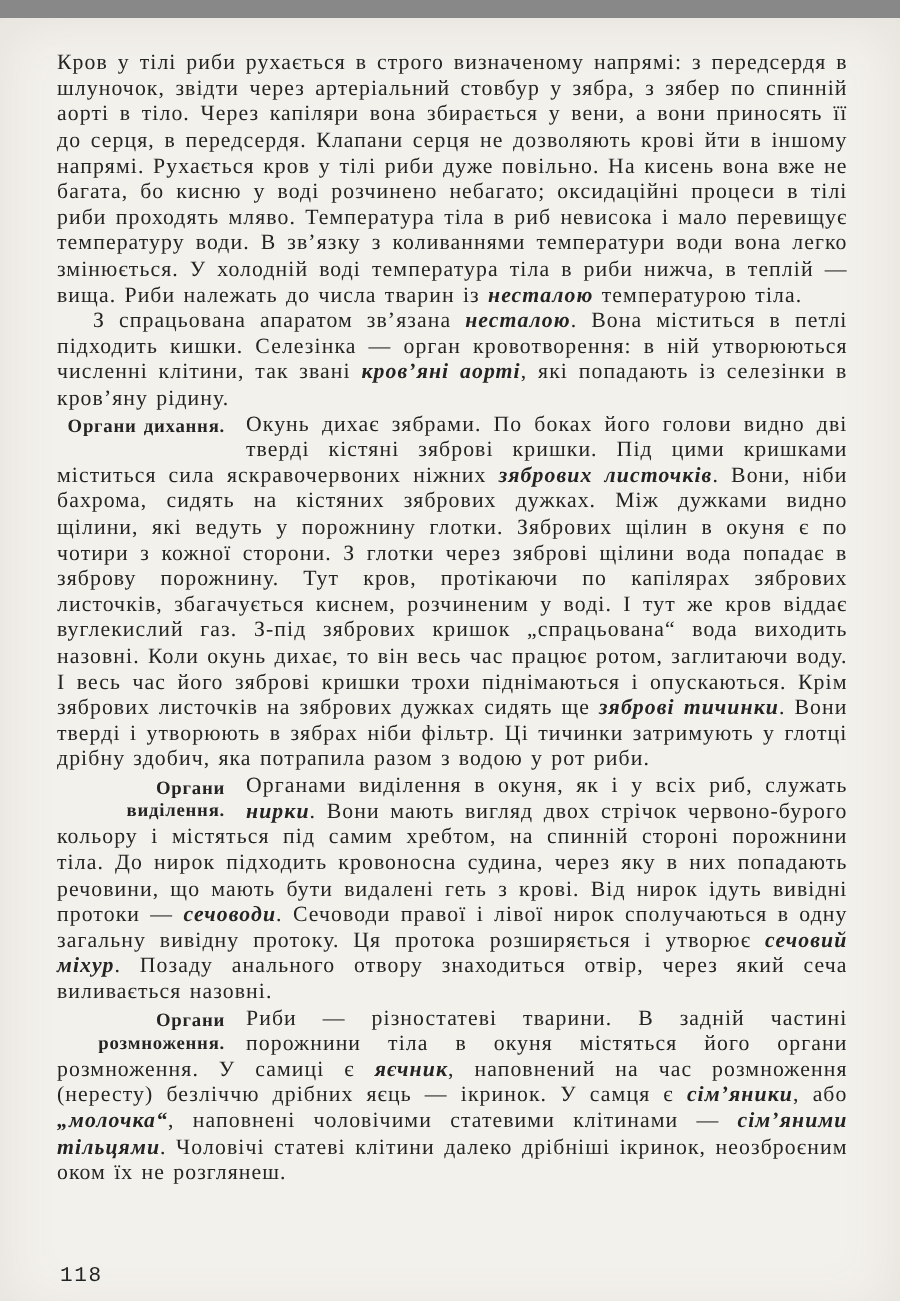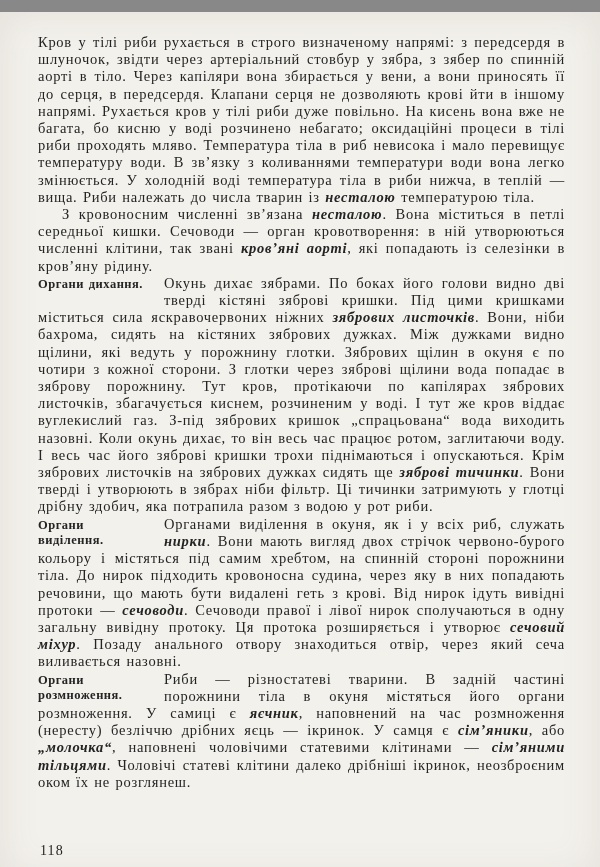--- a/index.html
+++ b/index.html
@@ -41,42 +41,43 @@
   }
   .margin-heading{
     float:left;
     width:112px;
     min-height:30px;
     margin-right:14px;
     font-size:12.5px;
     font-weight:bold;
     line-height:15px;
     letter-spacing:0.04em;
-    text-align:left;
+    text-align:right;
     padding-top:2px;
     text-indent:0;
   }
   .em{
     font-weight:bold;
     font-style:italic;
   }
   .page-number{
     position:absolute;
     left:40px;
     bottom:20px;
     color:var(--ink);
     font-size:14px;
     letter-spacing:0.08em;
+    font-family:Liberation Mono, monospace;
   }
 </style>
 </head>
 <body>
 
 <div class="page">
   <div class="text-column">
       <p class="para"><span class="run">Кров у тілі риби рухається в строго визначеному напрямі: з передсердя в шлуночок, звідти через артеріальний стовбур у зябра, з зябер по спинній аорті в тіло. Через капіляри вона збирається у вени, а вони приносять її до серця, в передсердя. Клапани серця не дозволяють крові йти в іншому напрямі. Рухається кров у тілі риби дуже повільно. На кисень вона вже не багата, бо кисню у воді розчинено небагато; оксидаційні процеси в тілі риби проходять мляво. Температура тіла в риб невисока і мало перевищує температуру води. В зв’язку з коливаннями температури води вона легко змінюється. У холодній воді температура тіла в риби нижча, в теплій — вища. Риби належать до числа тварин із </span><span class="em">несталою</span><span class="run"> температурою тіла.</span></p>
-      <p class="para indent"><span class="run">З кровоносним численні зв’язана </span><span class="em">несталою</span><span class="run">. Вона міститься в петлі середньої кишки. Сечоводи — орган кровотворення: в ній утворюються численні клітини, так звані </span><span class="em">кров’яні аорті</span><span class="run">, які попадають із селезінки в кров’яну рідину.</span></p>
+      <p class="para indent"><span class="run">З спрацьована апаратом зв’язана </span><span class="em">несталою</span><span class="run">. Вона міститься в петлі підходить кишки. Селезінка — орган кровотворення: в ній утворюються численні клітини, так звані </span><span class="em">кров’яні аорті</span><span class="run">, які попадають із селезінки в кров’яну рідину.</span></p>
       <p class="para with-heading"><span class="margin-heading">Органи дихання.</span><span class="run">Окунь дихає зябрами. По боках його голови видно дві тверді кістяні зяброві кришки. Під цими кришками міститься сила яскравочервоних ніжних </span><span class="em">зябрових листочків</span><span class="run">. Вони, ніби бахрома, сидять на кістяних зябрових дужках. Між дужками видно щілини, які ведуть у порожнину глотки. Зябрових щілин в окуня є по чотири з кожної сторони. З глотки через зяброві щілини вода попадає в зяброву порожнину. Тут кров, протікаючи по капілярах зябрових листочків, збагачується киснем, розчиненим у воді. І тут же кров віддає вуглекислий газ. З-під зябрових кришок „спрацьована“ вода виходить назовні. Коли окунь дихає, то він весь час працює ротом, заглитаючи воду. І весь час його зяброві кришки трохи піднімаються і опускаються. Крім зябрових листочків на зябрових дужках сидять ще </span><span class="em">зяброві тичинки</span><span class="run">. Вони тверді і утворюють в зябрах ніби фільтр. Ці тичинки затримують у глотці дрібну здобич, яка потрапила разом з водою у рот риби.</span></p>
       <p class="para with-heading"><span class="margin-heading">Органи виділення.</span><span class="run">Органами виділення в окуня, як і у всіх риб, служать </span><span class="em">нирки</span><span class="run">. Вони мають вигляд двох стрічок червоно-бурого кольору і містяться під самим хребтом, на спинній стороні порожнини тіла. До нирок підходить кровоносна судина, через яку в них попадають речовини, що мають бути видалені геть з крові. Від нирок ідуть вивідні протоки — </span><span class="em">сечоводи</span><span class="run">. Сечоводи правої і лівої нирок сполучаються в одну загальну вивідну протоку. Ця протока розширяється і утворює </span><span class="em">сечовий міхур</span><span class="run">. Позаду анального отвору знаходиться отвір, через який сеча виливається назовні.</span></p>
       <p class="para with-heading"><span class="margin-heading">Органи розмноження.</span><span class="run">Риби — різностатеві тварини. В задній частині порожнини тіла в окуня містяться його органи розмноження. У самиці є </span><span class="em">яєчник</span><span class="run">, наповнений на час розмноження (нересту) безліччю дрібних яєць — ікринок. У самця є </span><span class="em">сім’яники</span><span class="run">, або </span><span class="em">„молочка“</span><span class="run">, наповнені чоловічими статевими клітинами — </span><span class="em">сім’яними тільцями</span><span class="run">. Чоловічі статеві клітини далеко дрібніші ікринок, неозброєним оком їх не розглянеш.</span></p>
     </div>
   <div class="page-number">118</div>
 </div>
 
 </body></html>

